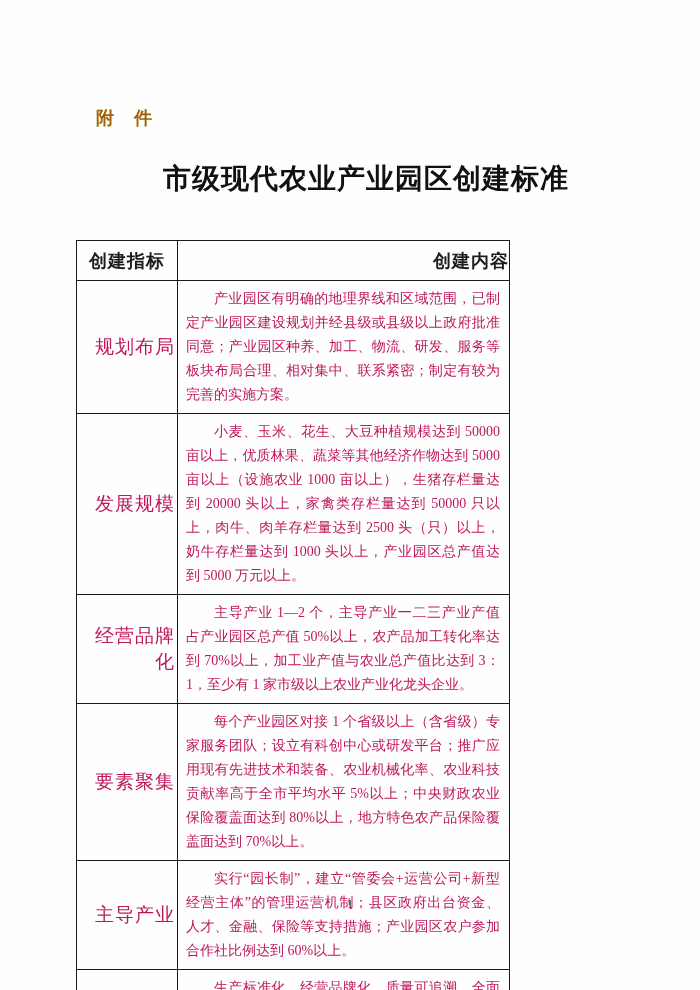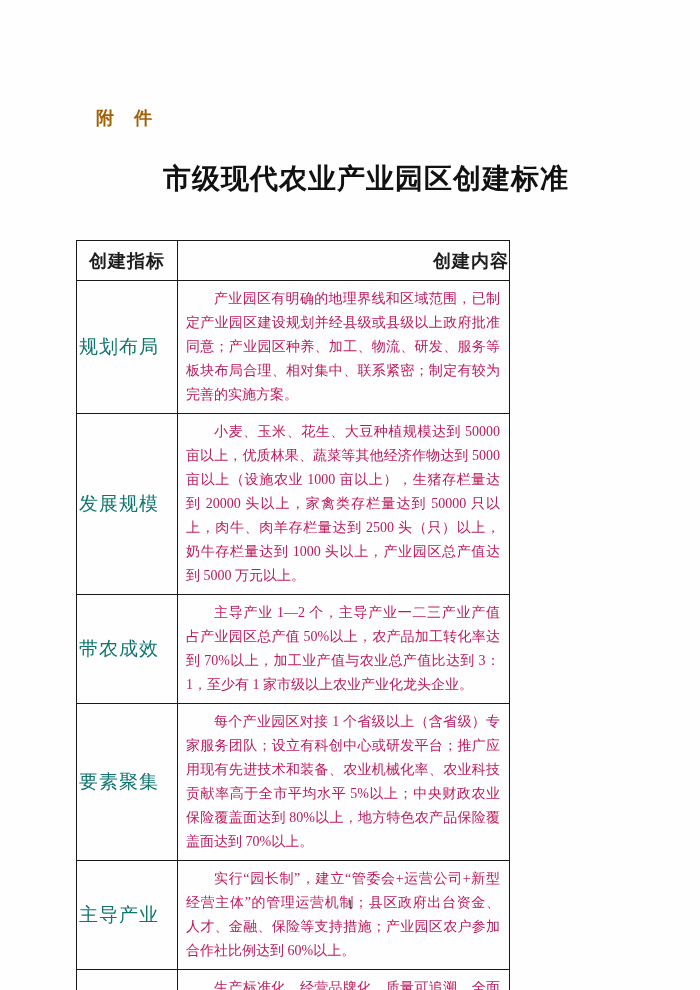--- a/index.html
+++ b/index.html
@@ -56,24 +56,24 @@
     letter-spacing: 1px;
   }
   th.col-content-header {
     height: 40px;
     font-size: 18px;
     font-weight: bold;
     text-align: right;
     letter-spacing: 1px;
   }
   td.indicator-cell {
-    text-align: left;
+    text-align: right;
     font-size: 19px;
     letter-spacing: 1px;
-    color: #0f766e;
+    color: #be185d;
     padding: 4px 2px;
   }
   td.content-cell {
     padding: 6px 9px 6px 8px;
     font-size: 14px;
     line-height: 24px;
     text-align: justify;
     text-justify: inter-ideograph;
     color: #be185d;
   }
@@ -115,21 +115,21 @@
           <p>产业园区有明确的地理界线和区域范围，已制定产业园区建设规划并经县级或县级以上政府批准同意；产业园区种养、加工、物流、研发、服务等板块布局合理、相对集中、联系紧密；制定有较为完善的实施方案。</p>
         </td>
       </tr>
       <tr>
         <td class="indicator-cell">发展规模</td>
         <td class="content-cell">
           <p>小麦、玉米、花生、大豆种植规模达到 50000 亩以上，优质林果、蔬菜等其他经济作物达到 5000 亩以上（设施农业 1000 亩以上），生猪存栏量达到 20000 头以上，家禽类存栏量达到 50000 只以上，肉牛、肉羊存栏量达到 2500 头（只）以上，奶牛存栏量达到 1000 头以上，产业园区总产值达到 5000 万元以上。</p>
         </td>
       </tr>
       <tr>
-        <td class="indicator-cell">带农成效</td>
+        <td class="indicator-cell">经营品牌化</td>
         <td class="content-cell">
           <p>主导产业 1—2 个，主导产业一二三产业产值占产业园区总产值 50%以上，农产品加工转化率达到 70%以上，加工业产值与农业总产值比达到 3：1，至少有 1 家市级以上农业产业化龙头企业。</p>
         </td>
       </tr>
       <tr>
         <td class="indicator-cell">要素聚集</td>
         <td class="content-cell">
           <p>每个产业园区对接 1 个省级以上（含省级）专家服务团队；设立有科创中心或研发平台；推广应用现有先进技术和装备、农业机械化率、农业科技贡献率高于全市平均水平 5%以上；中央财政农业保险覆盖面达到 80%以上，地方特色农产品保险覆盖面达到 70%以上。</p>
         </td>
       </tr>

